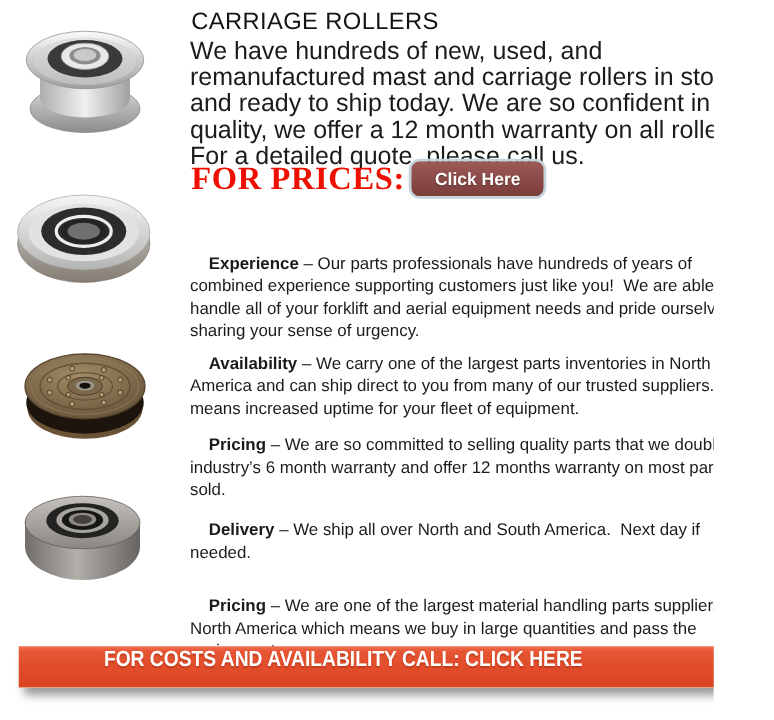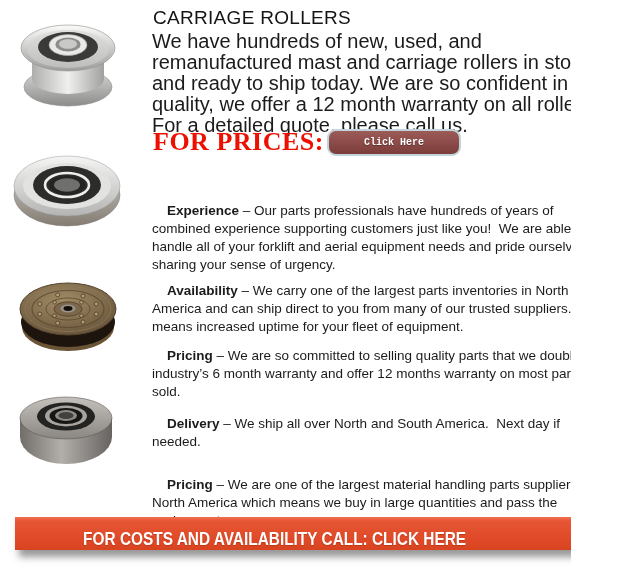--- a/index.html
+++ b/index.html
@@ -6,31 +6,31 @@
   .stage{position:relative;width:571px;height:576px;background:#ffffff;overflow:hidden;
          font-family:"Liberation Sans",sans-serif;color:#1c1c1c;}
   .photo{position:absolute;display:block;}
   .photo svg{display:block;width:100%;height:100%;}
   .title{position:absolute;left:153px;top:7px;font-size:19px;letter-spacing:.3px;color:#141414;}
   .intro{position:absolute;left:152px;top:31px;width:452px;font-size:20px;line-height:21px;
          white-space:pre-wrap;color:#1b1b1b;}
   .prices-row{position:absolute;left:153px;top:127px;display:flex;align-items:center;gap:3px;}
   .prices-label{font-family:"Liberation Serif",serif;font-weight:bold;font-size:26px;
          color:var(--accent-red,#ed1000);letter-spacing:.5px;}
-  .click-btn{font-family:Liberation Mono, monospace;font-weight:bold;font-size:10px;color:#fff;
+  .click-btn{font-family:Liberation Sans, sans-serif;font-weight:bold;font-size:14px;color:#fff;
          background:linear-gradient(180deg,#9d5b58 0%,#8a4a47 55%,#7c3e3b 100%);
-         border:2px solid #c3d3db;border-radius:9px;padding:6px 35px;cursor:pointer;
+         border:2px solid #c3d3db;border-radius:9px;padding:6px 19px;cursor:pointer;
          text-shadow:0 1px 1px rgba(0,0,0,.35);}
   .section{position:absolute;left:152px;width:452px;font-size:13.5px;line-height:18px;
          white-space:pre-wrap;color:#1b1b1b;}
   .sec-label{font-weight:bold;}
   .banner{position:absolute;left:15px;top:517px;width:558px;height:33px;cursor:pointer;
          background:linear-gradient(180deg,#f27050 0%,#e65634 12%,var(--banner-orange,#e04a28) 65%,#d84320 100%);
          box-shadow:4px 7px 7px rgba(70,70,70,.55);
-         display:flex;align-items:flex-end;justify-content:center;}
+         display:flex;align-items:flex-start;justify-content:center;}
   .banner-text{color:#ffffff;font-weight:bold;font-size:17.5px;white-space:nowrap;
          transform:scaleX(.88);margin-right:38px;text-shadow:0 1px 1px rgba(150,40,10,.45);}
 </style>
 </head>
 <body>
 
 <div class="stage">
 
   <figure class="photo" style="left:16px;top:15px;width:104px;height:95px;margin:0" aria-label="flanged-carriage-roller-photo">
     <svg viewBox="0 0 104 95" xmlns="http://www.w3.org/2000/svg">

